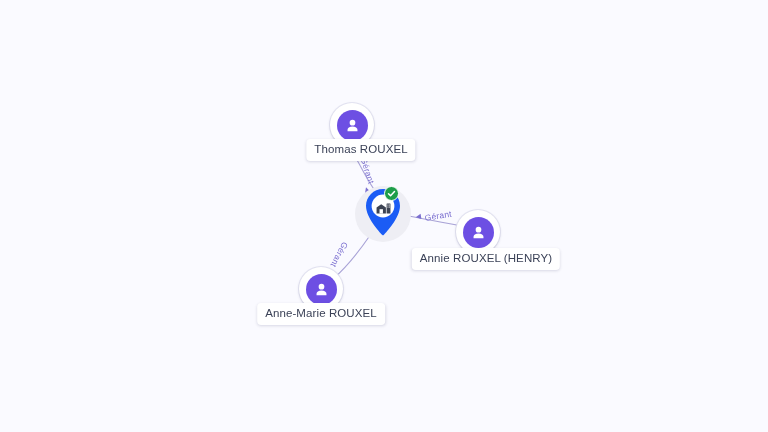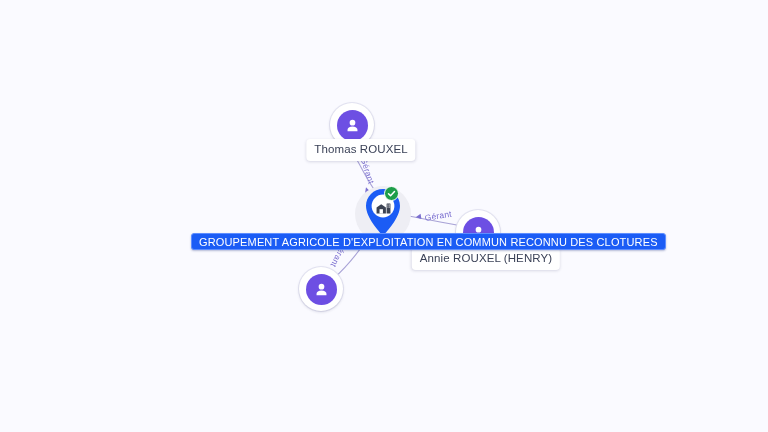--- a/index.html
+++ b/index.html
@@ -208,20 +208,21 @@
   <div class="node" style="left:321px; top:289px;">
     <div class="avatar-ring">
       <div class="avatar-disc">
         <svg width="17" height="17" viewBox="0 0 24 24" fill="#ffffff">
           <circle cx="12" cy="8" r="4"></circle>
           <path d="M12 13.5c-4.2 0-7 2.3-7 4.6V20h14v-1.9c0-2.3-2.8-4.6-7-4.6z"></path>
         </svg>
       </div>
     </div>
   </div>
+  <div class="node-label" style="left:321px; top:303px;">Anne-Marie ROUXEL</div>
 
   <div class="company-node" style="left:383px; top:214px;">
     <div class="company-halo"></div>
     <div class="pin-wrap">
       <svg width="42" height="52" viewBox="0 0 42 52" xmlns="http://www.w3.org/2000/svg">
         <path d="M21 2C11.6 2 4 9.5 4 18.8c0 12 13.6 26.4 16.1 29a1.2 1.2 0 0 0 1.8 0C24.4 45.2 38 30.8 38 18.8 38 9.5 30.4 2 21 2z" fill="#1b5cf5"></path>
         <circle cx="21" cy="19" r="11.4" fill="#ffffff"></circle>
       </svg>
       <div class="pin-glyph">
         <svg width="17" height="17" viewBox="0 0 24 24" fill="#3c4352">
@@ -235,15 +236,14 @@
         </svg>
       </div>
       <div class="check-badge">
         <svg width="9" height="9" viewBox="0 0 24 24" fill="none" stroke="#ffffff" stroke-width="4" stroke-linecap="round" stroke-linejoin="round">
           <path d="M4 12.5l5.5 5.5L20 6.5"></path>
         </svg>
       </div>
     </div>
   </div>
 
-  <div class="company-banner">GROUPEMENT AGRICOLE D'EXPLOITATION EN COMMUN RECONNU DES CLOTURES</div>
 
 </div>
 
 </body></html>

